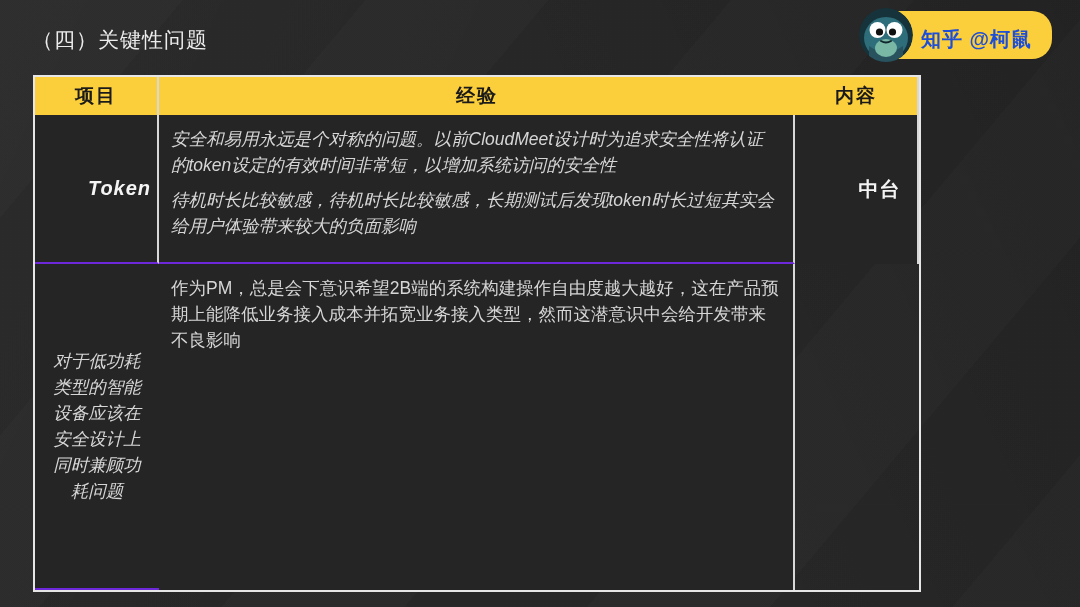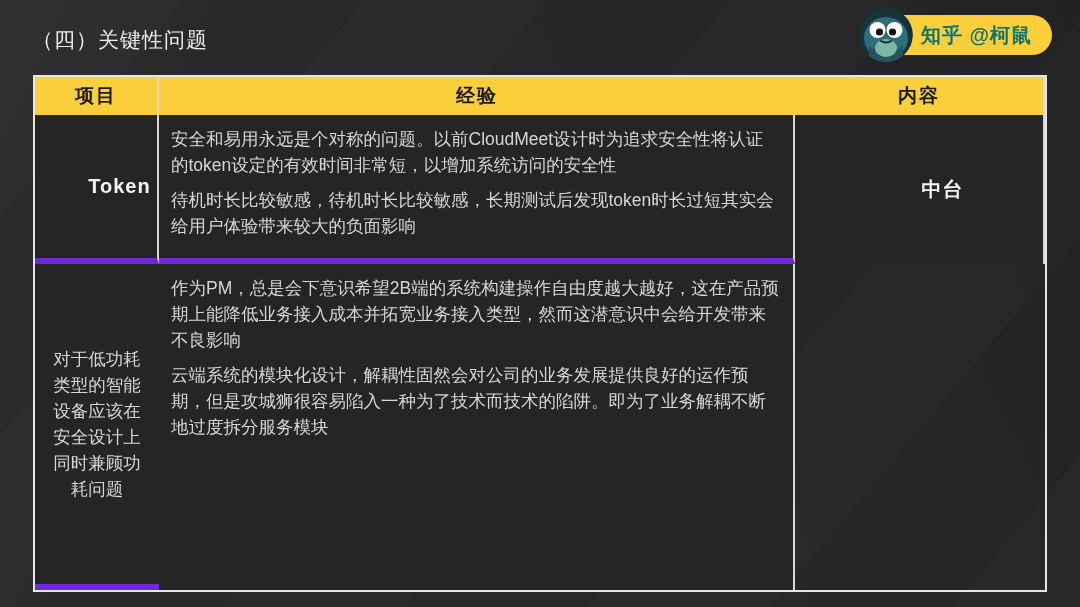--- a/index.html
+++ b/index.html
@@ -52,47 +52,47 @@
     z-index: 2;
     flex: 0 0 auto;
   }
   .avatar svg { display: block; }
   .badge-pill {
     margin-left: -46px;
     height: 40px;
     line-height: 40px;
     background: #FBCE3B;
     border-radius: 20px;
-    padding: 0 20px 0 54px;
-    color: #0f766e;
+    padding: 8px 20px 0 54px;
+    color: #1d4ed8;
     font-size: 20px;
     font-weight: bold;
     letter-spacing: 1px;
     white-space: nowrap;
   }
   
   .issues-table {
     position: absolute;
     left: 33px;
     top: 75px;
-    width: 1014px;
+    width: 888px;
     height: 517px;
     box-sizing: border-box;
     border: 2px solid #E6E6E6;
     display: grid;
     grid-template-columns: 124px 636px 1fr;
     grid-template-rows: 38px 149px 1fr;
     z-index: 2;
   }
   .cell {
     box-sizing: border-box;
     background: #252525;
   }
   .col-a, .col-b { border-right: 2px solid #D8D8D8; }
-  .rowline { border-bottom: 6px solid #6d28d9; }
+  .rowline { border-bottom: 2px solid #6d28d9; font-style: italic; }
   .th {
     background: #FBCE3B;
     color: #1a1a1a;
     font-weight: bold;
     font-size: 19px;
     display: flex;
     align-items: center;
     justify-content: center;
     letter-spacing: 2px;
   }
@@ -159,17 +159,16 @@
     <div class="cell td-project col-a rowline">Token</div>
     <div class="cell td-content col-b rowline">
       <p>安全和易用永远是个对称的问题。以前CloudMeet设计时为追求安全性将认证的token设定的有效时间非常短，以增加系统访问的安全性</p>
       <p>待机时长比较敏感，待机时长比较敏感，长期测试后发现token时长过短其实会给用户体验带来较大的负面影响</p>
     </div>
     <div class="cell td-project col-a">中台</div>
 
     <div class="cell td-exp rowline">对于低功耗类型的智能设备应该在安全设计上同时兼顾功耗问题</div>
     <div class="cell td-content col-b">
       <p>作为PM，总是会下意识希望2B端的系统构建操作自由度越大越好，这在产品预期上能降低业务接入成本并拓宽业务接入类型，然而这潜意识中会给开发带来不良影响</p>
-      <p>云端系统的模块化设计，解耦性固然会对公司的业务发展提供良好的运作预期，但是攻城狮很容易陷入一种为了技术而技术的陷阱。即为了业务解耦不断地过度拆分服务模块</p>
     </div>
   </div>
 
 </div>
 
 </body></html>

